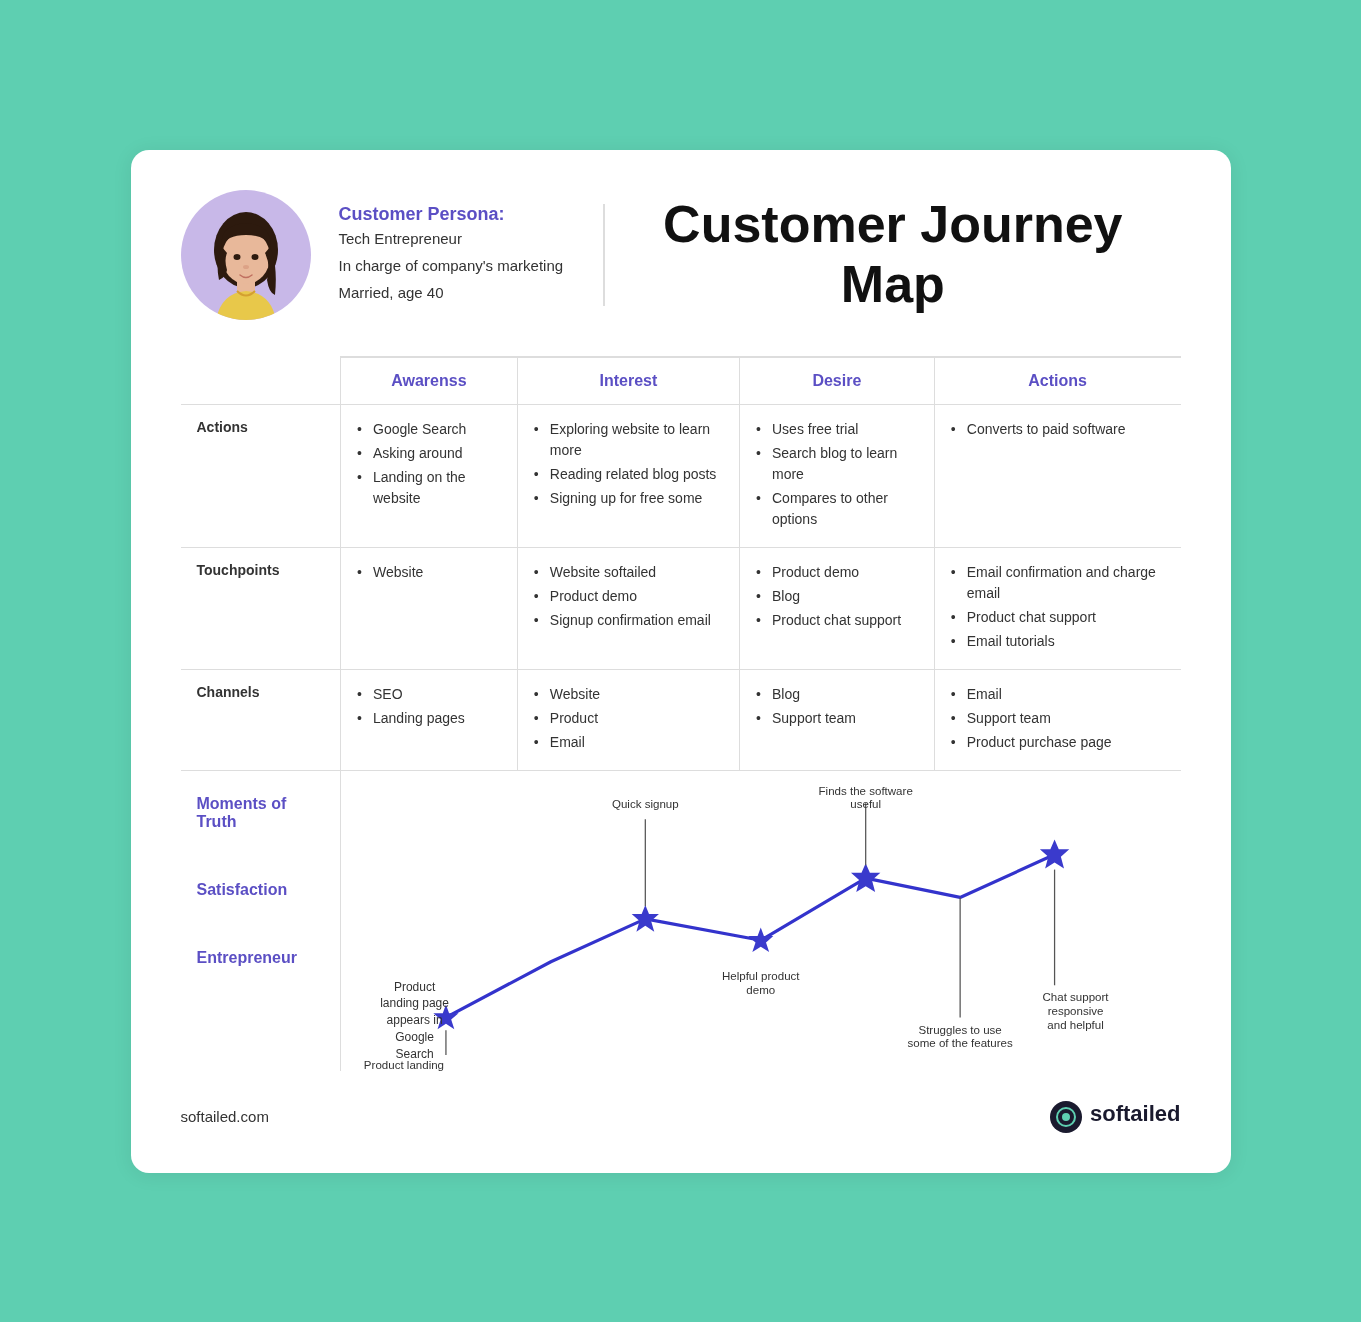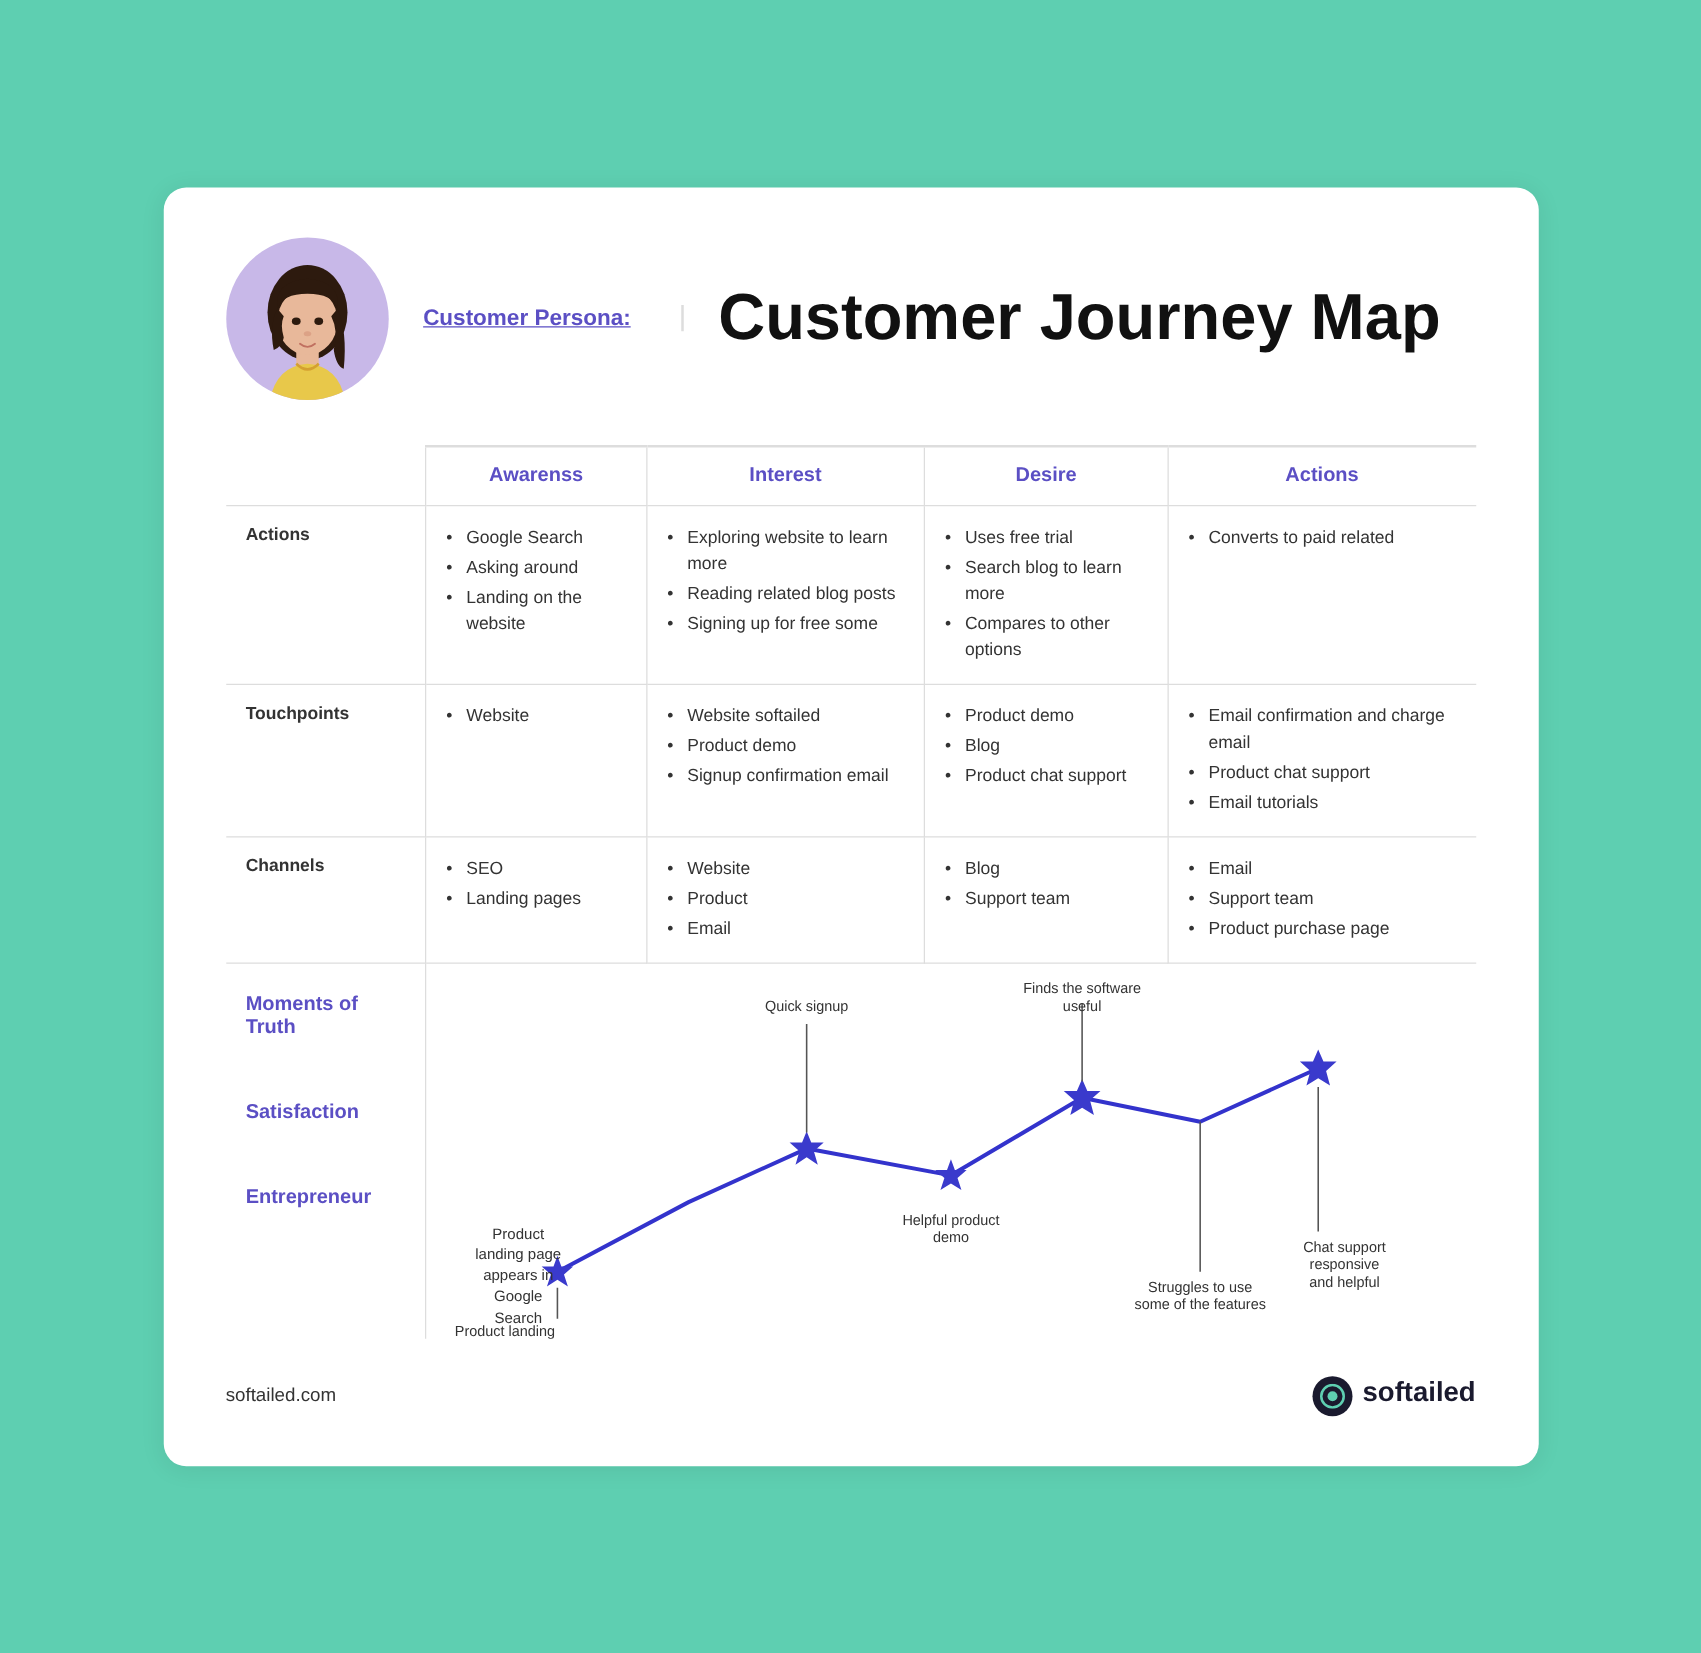--- a/index.html
+++ b/index.html
@@ -50,21 +50,20 @@
     .persona-info {
       margin-left: 28px;
       padding-right: 40px;
       border-right: 2px solid #ddd;
     }
     .persona-label {
       color: #5b4fc4;
       font-weight: 700;
       font-size: 18px;
       margin-bottom: 0;
-      text-decoration: underline;
     }
     .persona-details {
       font-size: 15px;
       color: #333;
       line-height: 1.8;
     }
     .title-area {
       flex: 1;
       text-align: center;
     }
@@ -213,20 +212,25 @@
           <path d="M49 70 Q55 75 61 70" stroke="#c07060" stroke-width="1.5" fill="none" stroke-linecap="round"></path>
 
           <path d="M25 115 Q30 88 55 86 Q80 88 85 115Z" fill="#e8c84a"></path>
 
           <path d="M46 86 Q55 95 64 86" stroke="#d4a030" stroke-width="2" fill="none"></path>
         </svg>
       </div>
     </div>
     <div class="persona-info">
       <div class="persona-label">Customer Persona:</div>
+      <div class="persona-details">
+        <span>Tech Entrepreneur</span><br>
+        <span>In charge of company's marketing</span><br>
+        <span>Married, age 40</span>
+      </div>
     </div>
     <div class="title-area">
       <div class="main-title">Customer Journey Map</div>
     </div>
   </div>
 
   <table class="journey-table">
     <thead>
       <tr>
         <th style="border-left:none; border-top:none; background:#fff;"></th>
@@ -256,21 +260,21 @@
         </td>
         <td>
           <ul class="bullet-list">
             <li>Uses free trial</li>
             <li>Search blog to learn more</li>
             <li>Compares to other options</li>
           </ul>
         </td>
         <td style="border-right:none;">
           <ul class="bullet-list">
-            <li>Converts to paid related</li>
+            <li>Converts to paid software</li>
           </ul>
         </td>
       </tr>
 
       <tr>
         <td class="row-label">Touchpoints</td>
         <td>
           <ul class="bullet-list">
             <li>Website</li>
           </ul>

